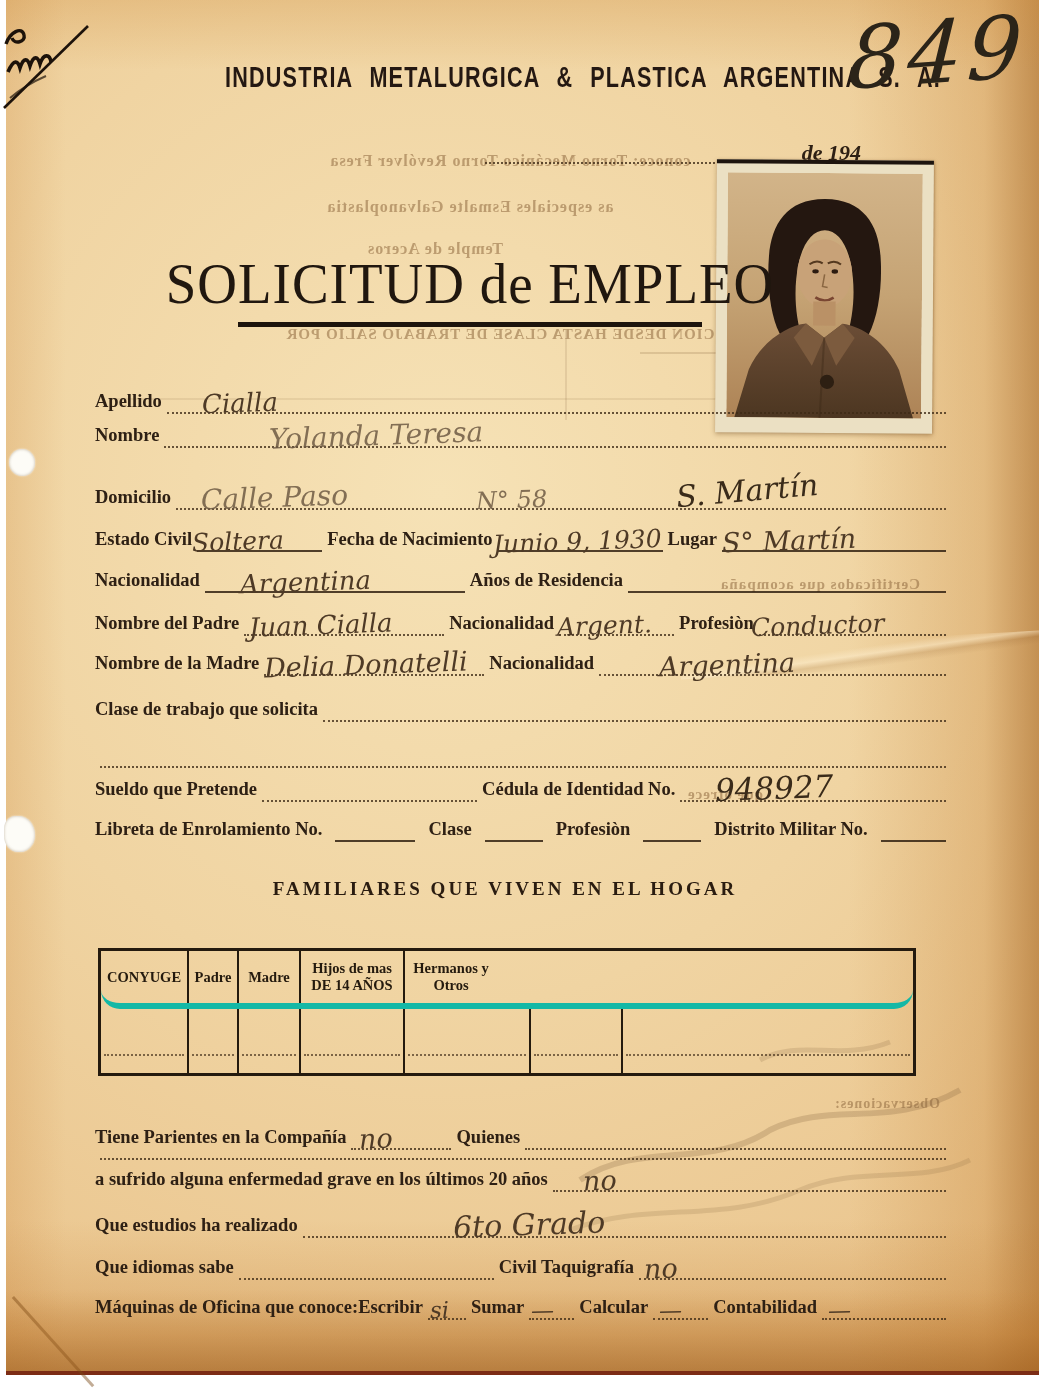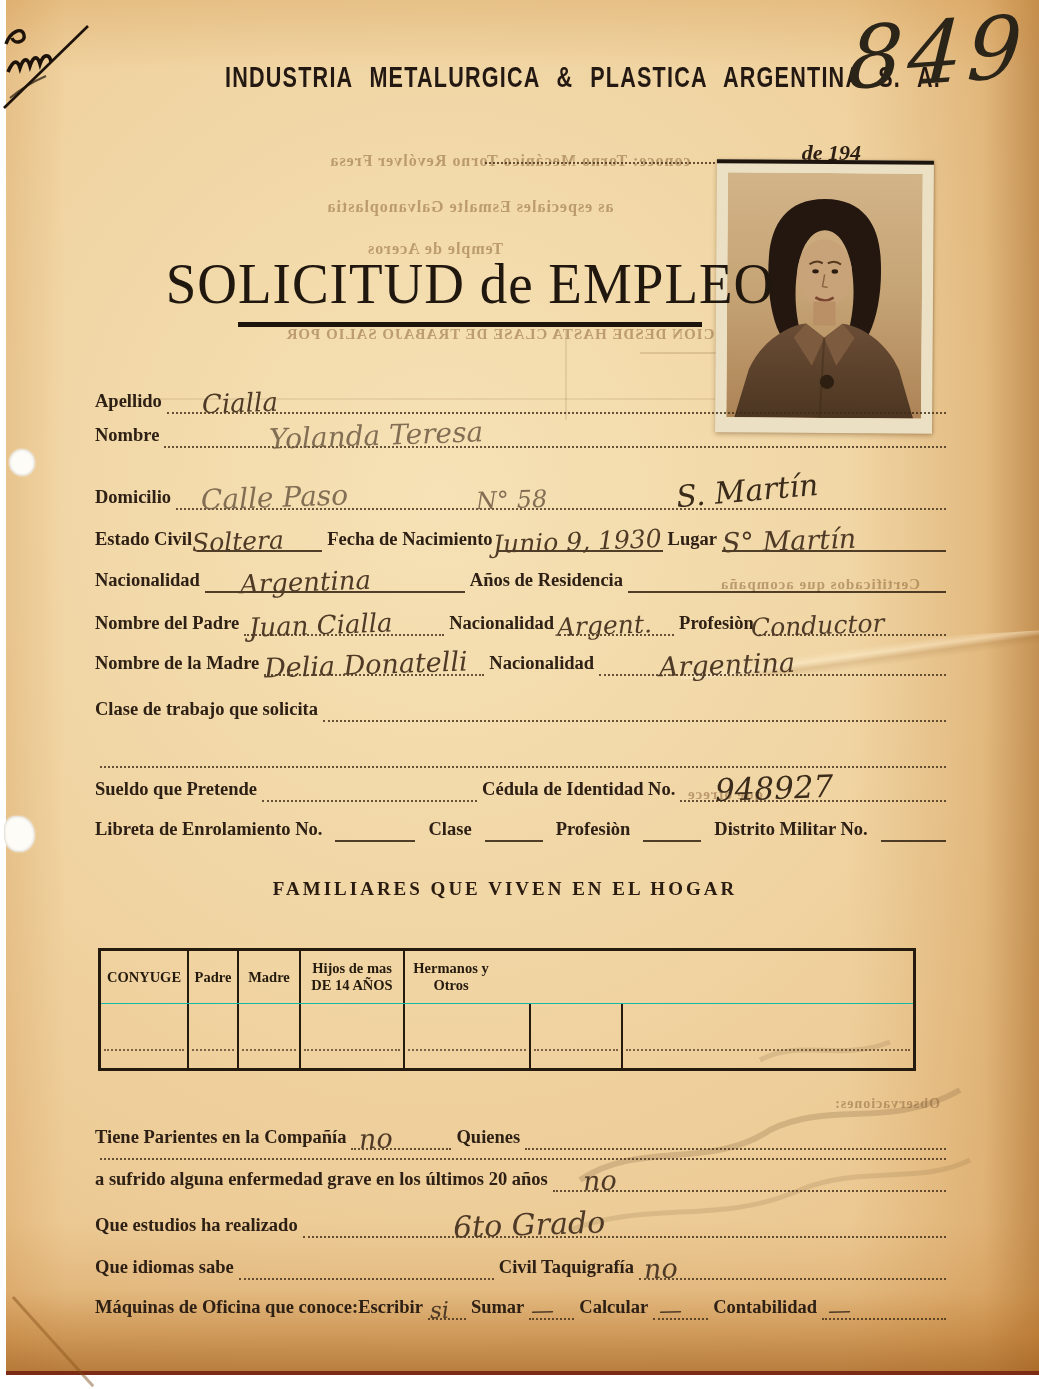--- a/index.html
+++ b/index.html
@@ -98,21 +98,21 @@
   
   .sec-heading {
     position:absolute; top:878px; left:100px; width:810px; text-align:center;
     font-weight:bold; font-size:19px; letter-spacing:3px; color:#2a1c10;
   }
   .sec-subheading {
     position:absolute; top:910px; left:100px; width:810px; text-align:center;
     font-weight:bold; font-size:15.5px; letter-spacing:1px; color:#2a1c10;
   }
   .ftable { position:absolute; left:98px; top:948px; width:812px; border:3px solid #241a0e; }
-  .thead { display:flex; border-bottom:1px solid #14b8a6; min-height:52px; }
+  .thead { display:flex; border-bottom:6px solid #14b8a6; min-height:52px;border-radius:19px; }
   .th {
     border-right:2px solid #241a0e; display:flex; align-items:center; justify-content:center;
     text-align:center; font-weight:bold; font-size:14.5px; color:#241a0e;
     line-height:1.15; padding:3px 2px; box-sizing:border-box;
   }
   .th:last-child, .td:last-child { border-right:none; }
   .tbody { display:flex; height:64px; }
   .td { border-right:2px solid #241a0e; position:relative; box-sizing:border-box; }
   .td::after {
     content:""; position:absolute; left:3px; right:3px; bottom:17px;

